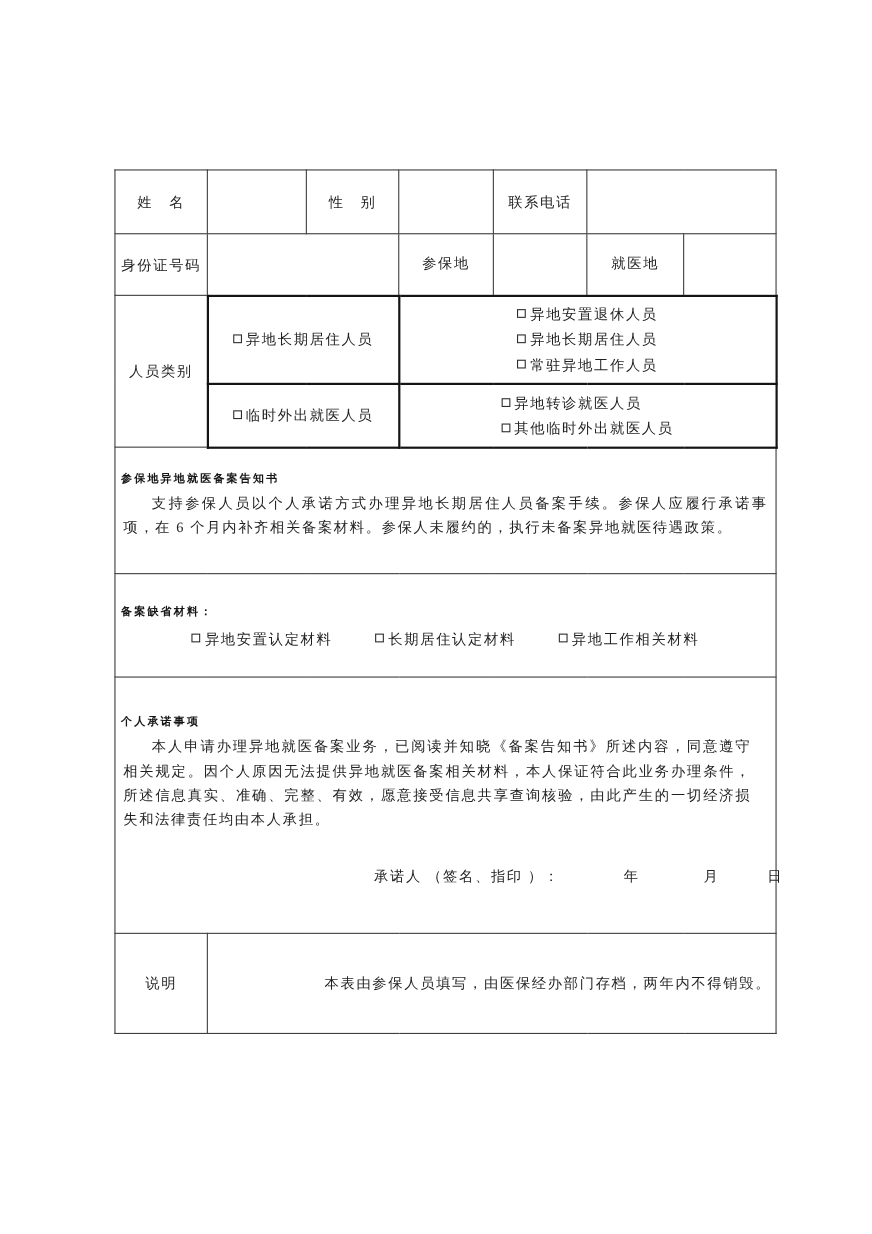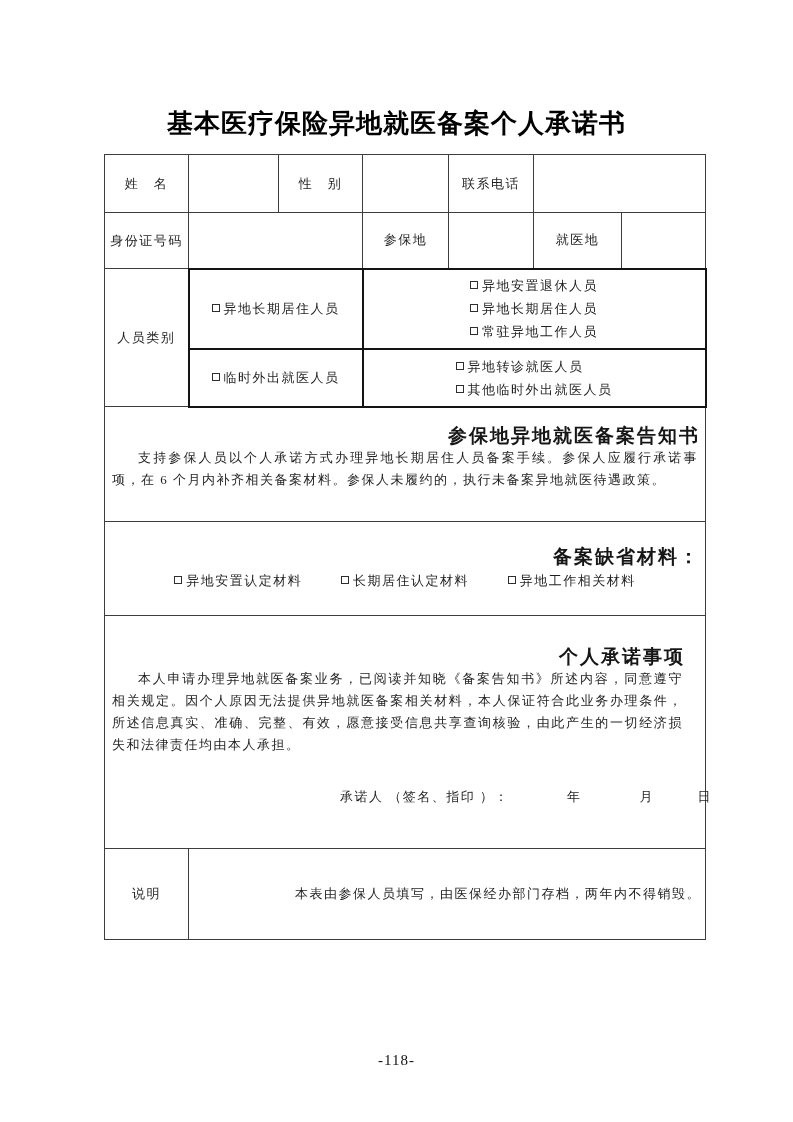--- a/index.html
+++ b/index.html
@@ -55,24 +55,24 @@
   .opt { white-space: nowrap; }
   .cb {
     display: inline-block;
     width: 8px; height: 8px;
     border: 1px solid #2e2e2e;
     margin-right: 4px;
     vertical-align: 1px;
     background: #ffffff;
   }
   .sec-title {
-    text-align: right;
+    text-align: left;
     font-weight: bold;
     font-family: "Liberation Sans", sans-serif;
-    font-size: 19px;
+    font-size: 10px;
     letter-spacing: 2px;
     line-height: 20px;
     color: #161616;
   }
   .para {
     text-indent: 2em;
     line-height: 22px;
     margin: 1px 2px 0 2px;
     text-align: justify;
   }
@@ -92,21 +92,20 @@
     font-size: 15px;
     letter-spacing: 1px;
     color: #111111;
   }
 </style>
 </head>
 <body>
 
 <div class="page">
 
-  <h1 class="doc-title">基本医疗保险异地就医备案个人承诺书</h1>
 
   <table class="form-table">
     <colgroup>
       <col style="width:84px">
         <col style="width:90px">
         <col style="width:84px">
       <col style="width:86px">
         <col style="width:85px">
         <col style="width:88px">
       <col style="width:84px">
@@ -182,15 +181,14 @@
       </td>
     </tr>
 
     <tr style="height:91px">
       <td class="lbl">说明</td>
       <td class="note-body" colspan="6">本表由参保人员填写，由医保经办部门存档，两年内不得销毁。</td>
     </tr>
   </tbody>
     </table>
 
-  <div class="page-number">-118-</div>
 
 </div>
 
 </body></html>

